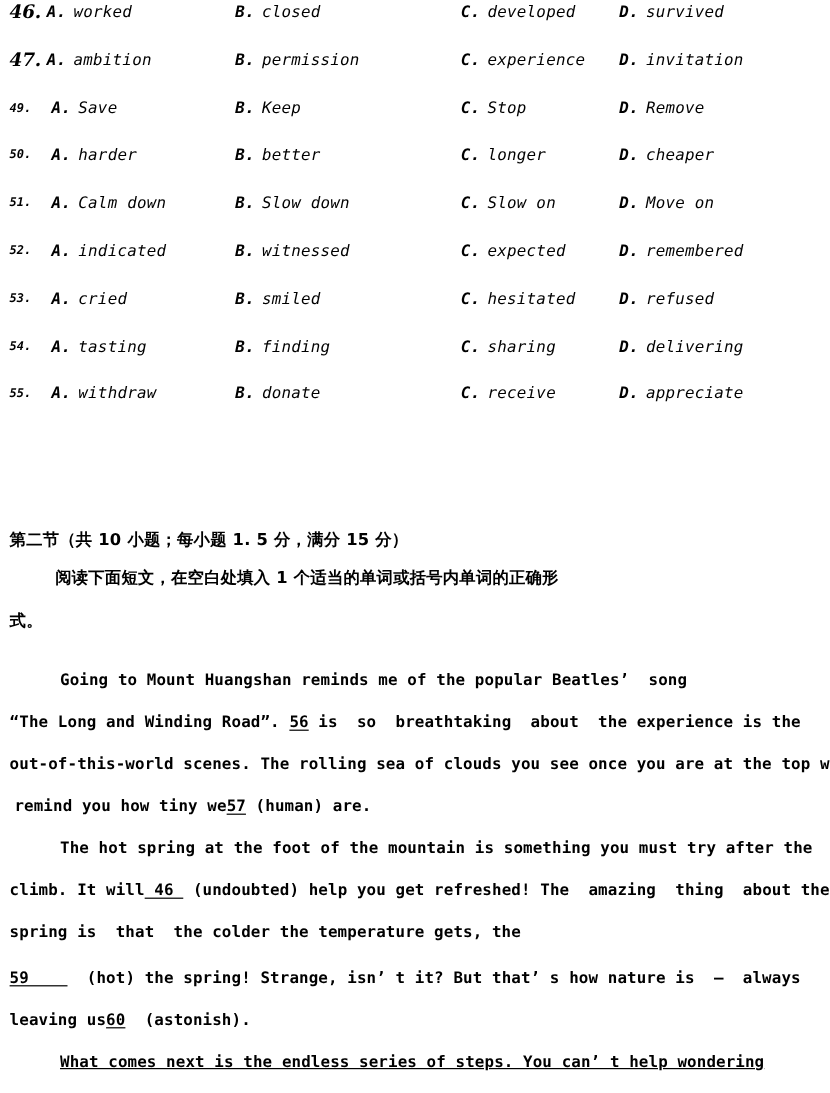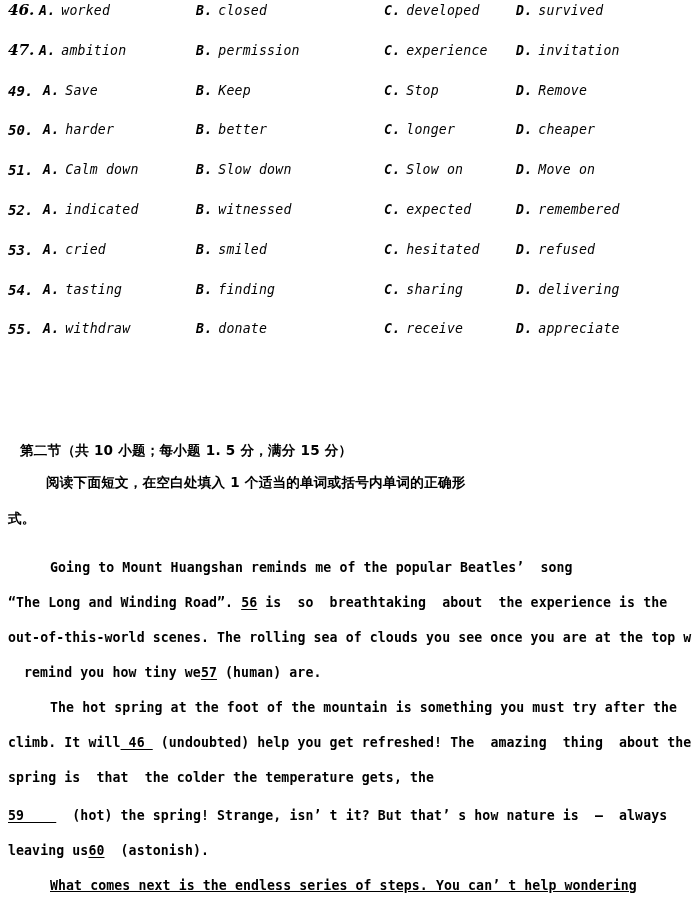--- a/index.html
+++ b/index.html
@@ -34,21 +34,21 @@
     top: 0;
     font-family: "DejaVu Serif", "Liberation Serif", serif;
     font-weight: 700;
     font-size: 15.5px;
     line-height: 20px;
     letter-spacing: -0.3px;
   }
   .mc-row.plain .mc-num {
     font-family: "DejaVu Sans Mono", "Liberation Mono", monospace;
     font-weight: 700;
-    font-size: 14px;
+    font-size: 10px;
     letter-spacing: 0px;
     top: 1px;
   }
   .mc-opt {
     position: absolute;
     top: 1px;
     font-size: 13.2px;
     line-height: 20px;
     white-space: nowrap;
     letter-spacing: 0.2px;
@@ -179,29 +179,29 @@
     <div class="mc-row plain">
       <span class="mc-num">55.</span>
       <span class="mc-opt opt-a"><span class="mc-letter">A.</span><span>withdraw</span></span>
       <span class="mc-opt opt-b"><span class="mc-letter">B.</span><span>donate</span></span>
       <span class="mc-opt opt-c"><span class="mc-letter">C.</span><span>receive</span></span>
       <span class="mc-opt opt-d"><span class="mc-letter">D.</span><span>appreciate</span></span>
     </div>
   </div>
 
 <div id="section-two">
-  <div class="cn-head" style="top:0px;margin-left:12px;">第二节（共 10 小题；每小题 1. 5 分，满分 15 分）</div>
+  <div class="cn-head" style="top:0px;">第二节（共 10 小题；每小题 1. 5 分，满分 15 分）</div>
   <div class="cn-instr" style="top:32px;">阅读下面短文，在空白处填入 1 个适当的单词或括号内单词的正确形</div>
   <div class="cn-instr2" style="top:68px;">式。</div>
 </div>
 
 <div id="passage-block" style="position:absolute;left:0;top:558px;width:692px;">
     <div class="p-line" style="left: 50px; top: 0px;"><span>Going to Mount Huangshan reminds me of the popular Beatles’  song</span></div>
     <div class="p-line" style="left: 8px; top: 35px;"><span>“The Long and Winding Road”. </span><span class="blank">56</span><span> is  so  breathtaking  about  the experience is the</span></div>
     <div class="p-line" style="left: 8px; top: 70px;"><span>out-of-this-world scenes. The rolling sea of clouds you see once you are at the top will</span></div>
-    <div class="p-line" style="left: 24px; top: 105px;"><span>remind you how tiny we</span><span class="blank">57</span><span> (human) are.</span></div>
+    <div class="p-line" style="left: 12px; top: 105px;"><span>remind you how tiny we</span><span class="blank">57</span><span> (human) are.</span></div>
     <div class="p-line" style="left: 50px; top: 140px;"><span>The hot spring at the foot of the mountain is something you must try after the</span></div>
     <div class="p-line" style="left: 8px; top: 175px;"><span>climb. It will</span><span class="blank"> 46 </span><span> (undoubted) help you get refreshed! The  amazing  thing  about the</span></div>
     <div class="p-line" style="left: 8px; top: 210px;"><span>spring is  that  the colder the temperature gets, the</span></div>
     <div class="p-line" style="left: 8px; top: 248px;"><span class="blank">59    </span><span>  (hot) the spring! Strange, isn’ t it? But that’ s how nature is  —  always</span></div>
     <div class="p-line" style="left: 8px; top: 283px;"><span>leaving us</span><span class="blank">60</span><span>  (astonish).</span></div>
     <div class="p-line" style="left: 50px; top: 318px; text-decoration: underline;"><span>What comes next is the endless series of steps. You can’ t help wondering</span></div>
   </div>
 
 </body></html>

